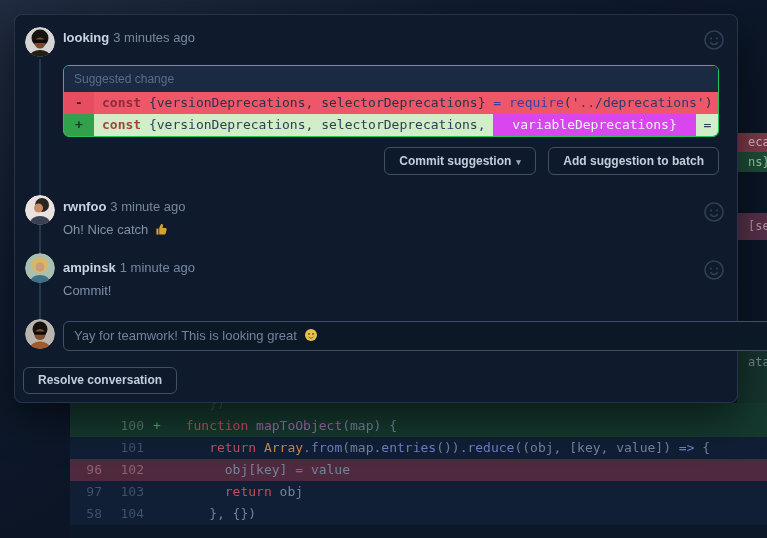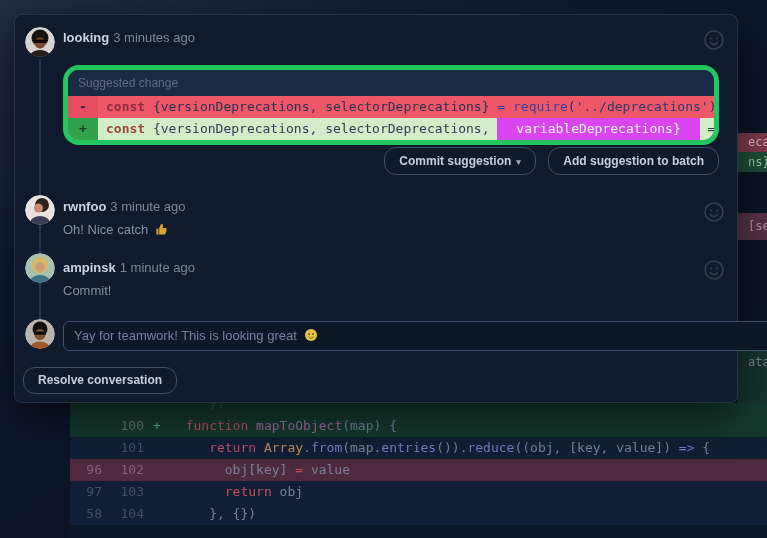--- a/index.html
+++ b/index.html
@@ -48,42 +48,42 @@
   }
   #thread-line { position:absolute; left:24px; top:44px; width:2px; height:276px; background:#263650; }
   .avatar { position:absolute; width:30px; height:30px; border-radius:50%; overflow:hidden; z-index:2; }
   .cmt-head { position:absolute; left:48px; font-size:13px; white-space:nowrap; }
   .author { font-weight:bold; color:#c9d3e2; }
   .time { color:#76879f; margin-left:4px; }
   .cmt-body { position:absolute; left:48px; font-size:13px; color:#8090a8; white-space:nowrap; }
   .smiley { position:absolute; left:688px; width:22px; height:22px; cursor:pointer; opacity:0.85; }
 
   
-  #sugg-box { position:absolute; left:48px; top:50px; width:656px; border:5px solid #22c55e; border-radius:16px; overflow:hidden; background:#0f1b2d; }
+  #sugg-box { position:absolute; left:48px; top:50px; width:656px; border:1px solid #22c55e; border-radius:6px; overflow:hidden; background:#0f1b2d; }
   #sugg-header { height:26px; line-height:26px; background:#1b2a43; color:#5b6d88; font-size:12px; padding-left:10px; }
   .diff-row { display:flex; height:22px; line-height:22px; font-family:"DejaVu Sans Mono",monospace; font-size:13px; }
   .diff-row .gut { width:30px; flex:none; text-align:center; font-weight:bold; }
   .diff-row .dcode { flex:1; white-space:pre; overflow:hidden; padding-left:8px; }
   .row-del { background:#ee5767; }
   .row-del .gut { background:#e64d60; color:#33213f; }
   .row-add { background:#d2eec8; }
   .row-add .gut { background:#31a24b; color:#173a24; }
   .tk.d-kw { color:#8e2b3b; font-weight:bold; }
   .tk.d-pl { color:#27334f; }
   .tk.d-op { color:#3a3f9e; }
   .tk.d-st { color:#2d3a6e; }
   .tk.a-kw { color:#a3443f; font-weight:bold; }
   .tk.a-pl { color:#2e3c59; }
   .tk.a-op { color:#2b50ae; }
   .tk.a-hl { background:#d946ef; color:#e9f6ec; display:inline-block; height:22px; padding:0 19px; }
 
   .btn-row { position:absolute; left:48px; top:132px; width:656px; text-align:right; }
   .ghost-btn {
     display:inline-block; padding:0 14px; height:28px; line-height:26px;
-    border:1px solid #3e5066; border-radius:12px; color:#c3cedd;
+    border:1px solid #3e5066; border-radius:6px; color:#c3cedd;
     font-size:12px; font-weight:bold; background:rgba(13,24,41,0.4); cursor:pointer; white-space:nowrap;
   }
   .caret { font-size:9px; margin-left:5px; color:#9aa8bd; }
 
   #reply-input {
     position:absolute; left:48px; top:306px; width:760px; height:30px; line-height:28px;
     border:1px solid #3e5066; border-radius:6px; background:#0d1827;
     color:#72829c; font-size:13px; padding:0 10px; white-space:nowrap; overflow:hidden;
   }
   #resolve-btn { position:absolute; left:8px; top:352px; height:27px; line-height:25px; }

